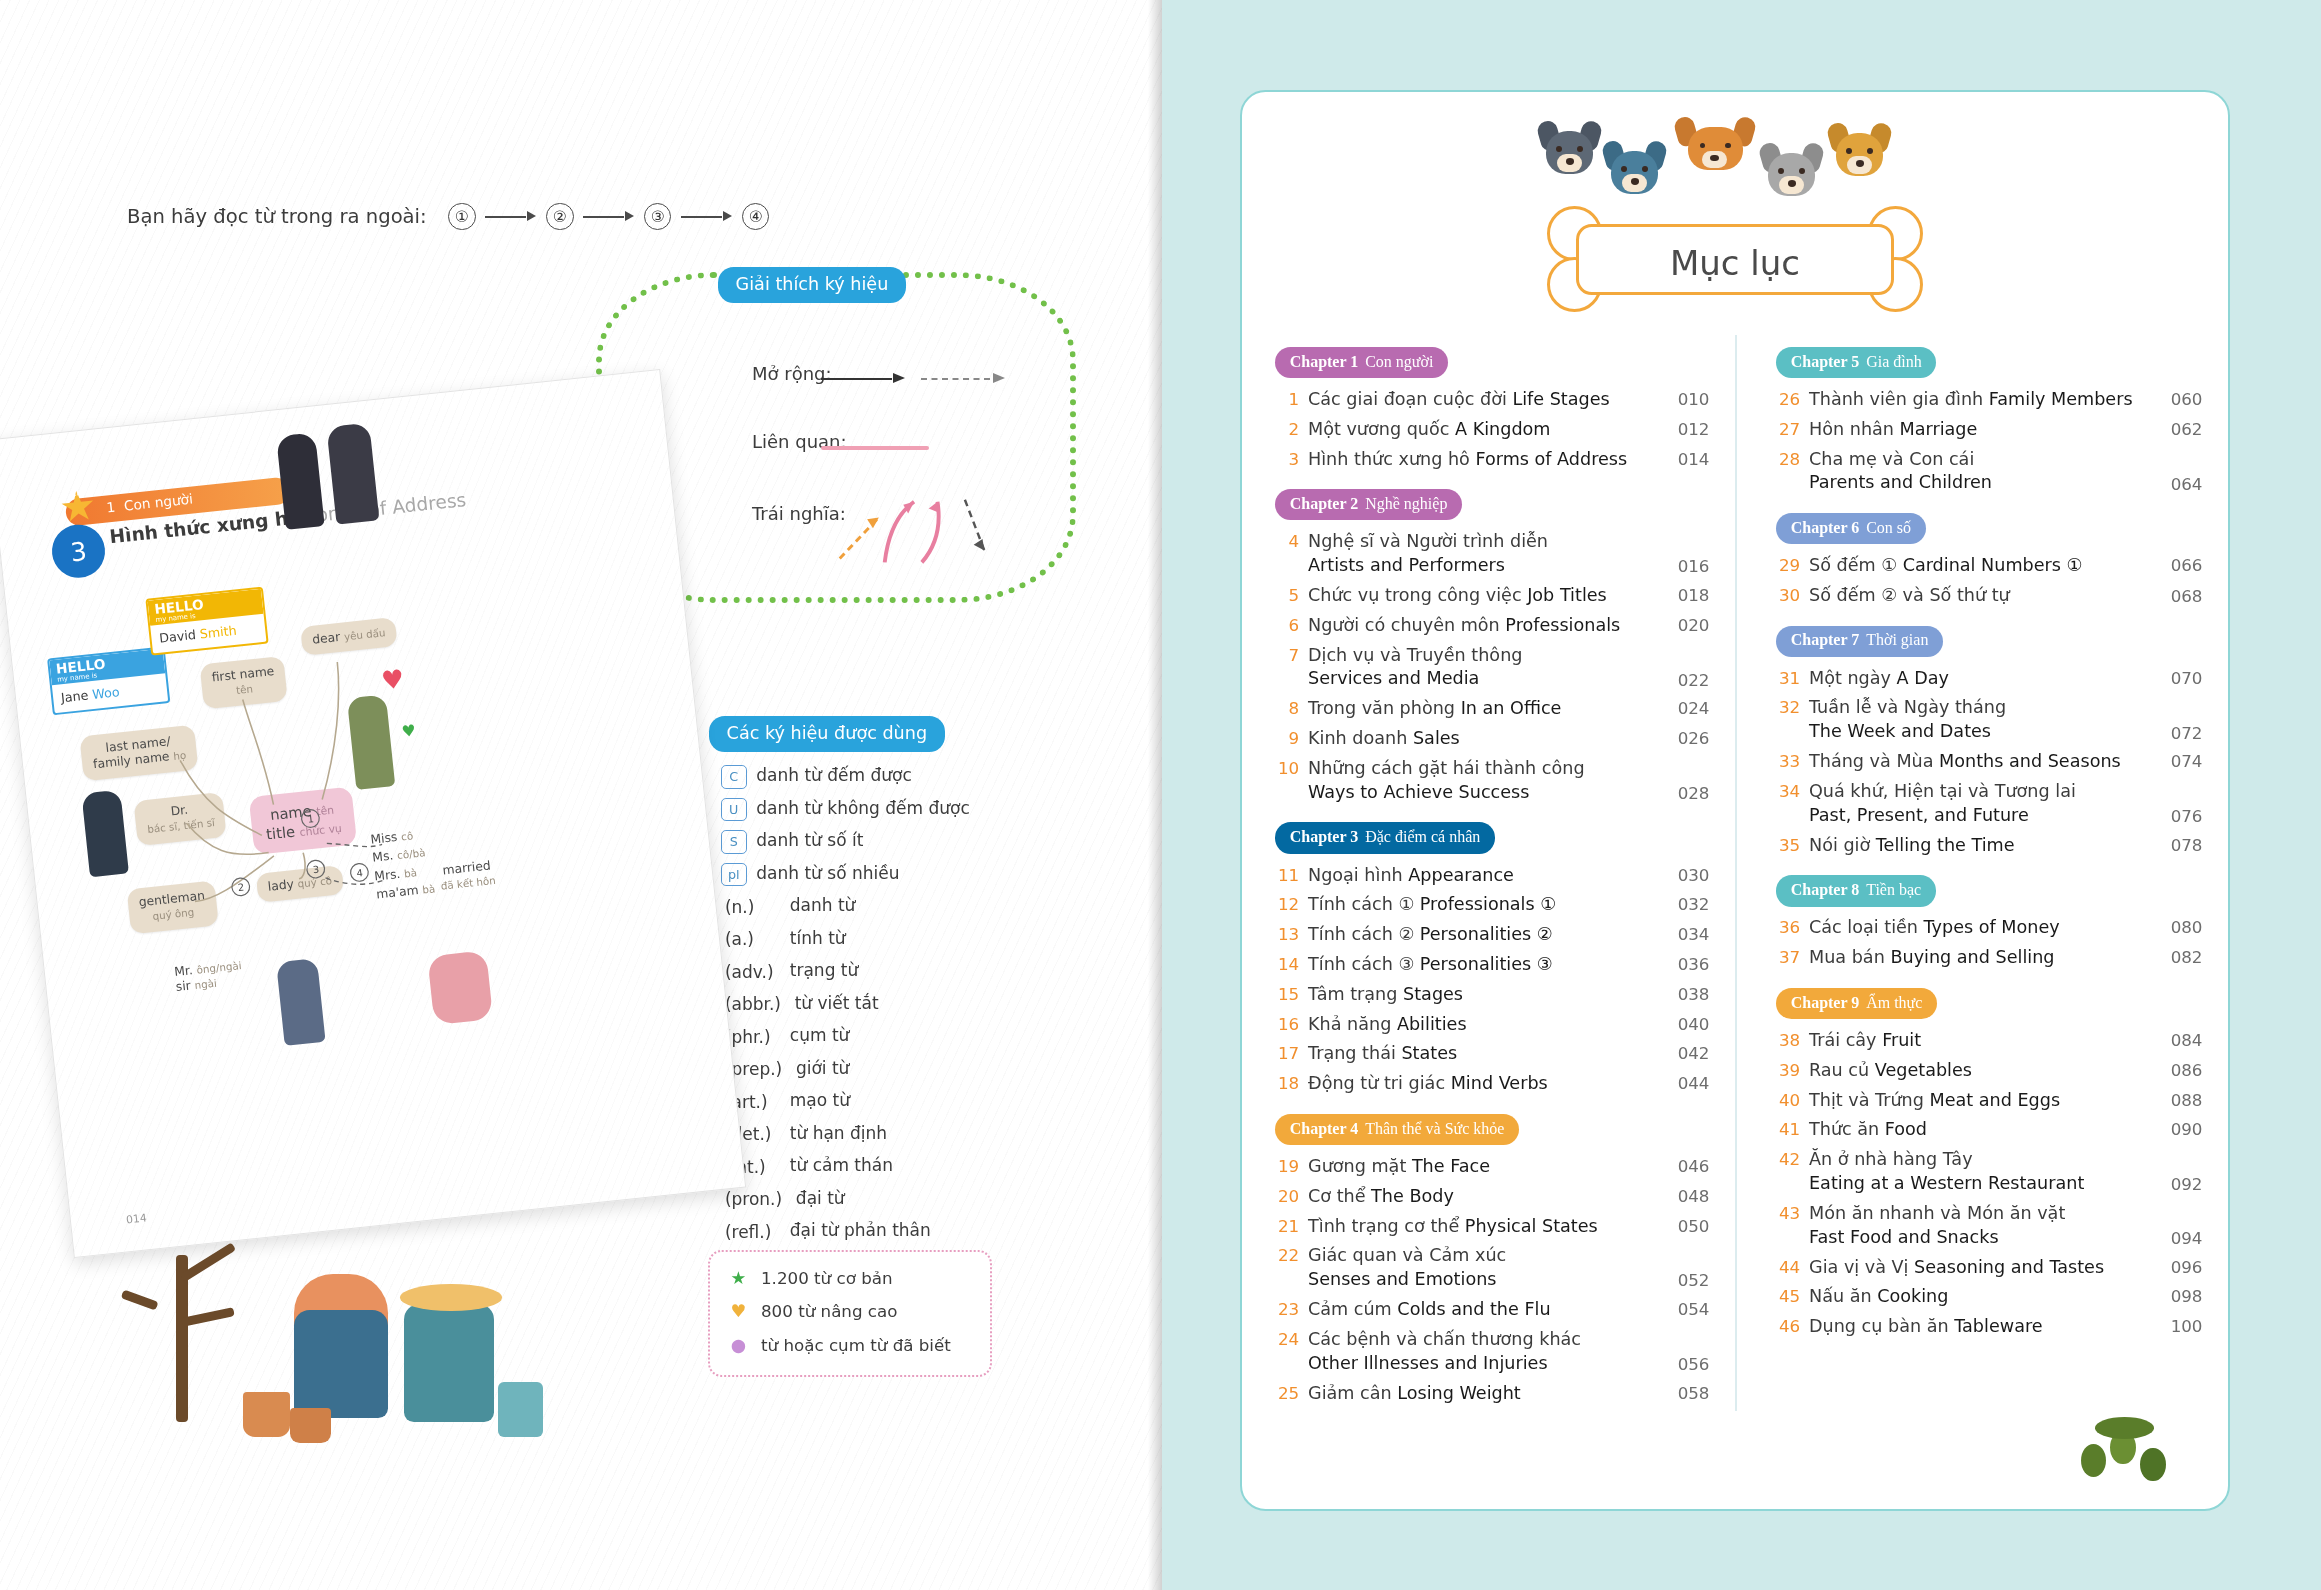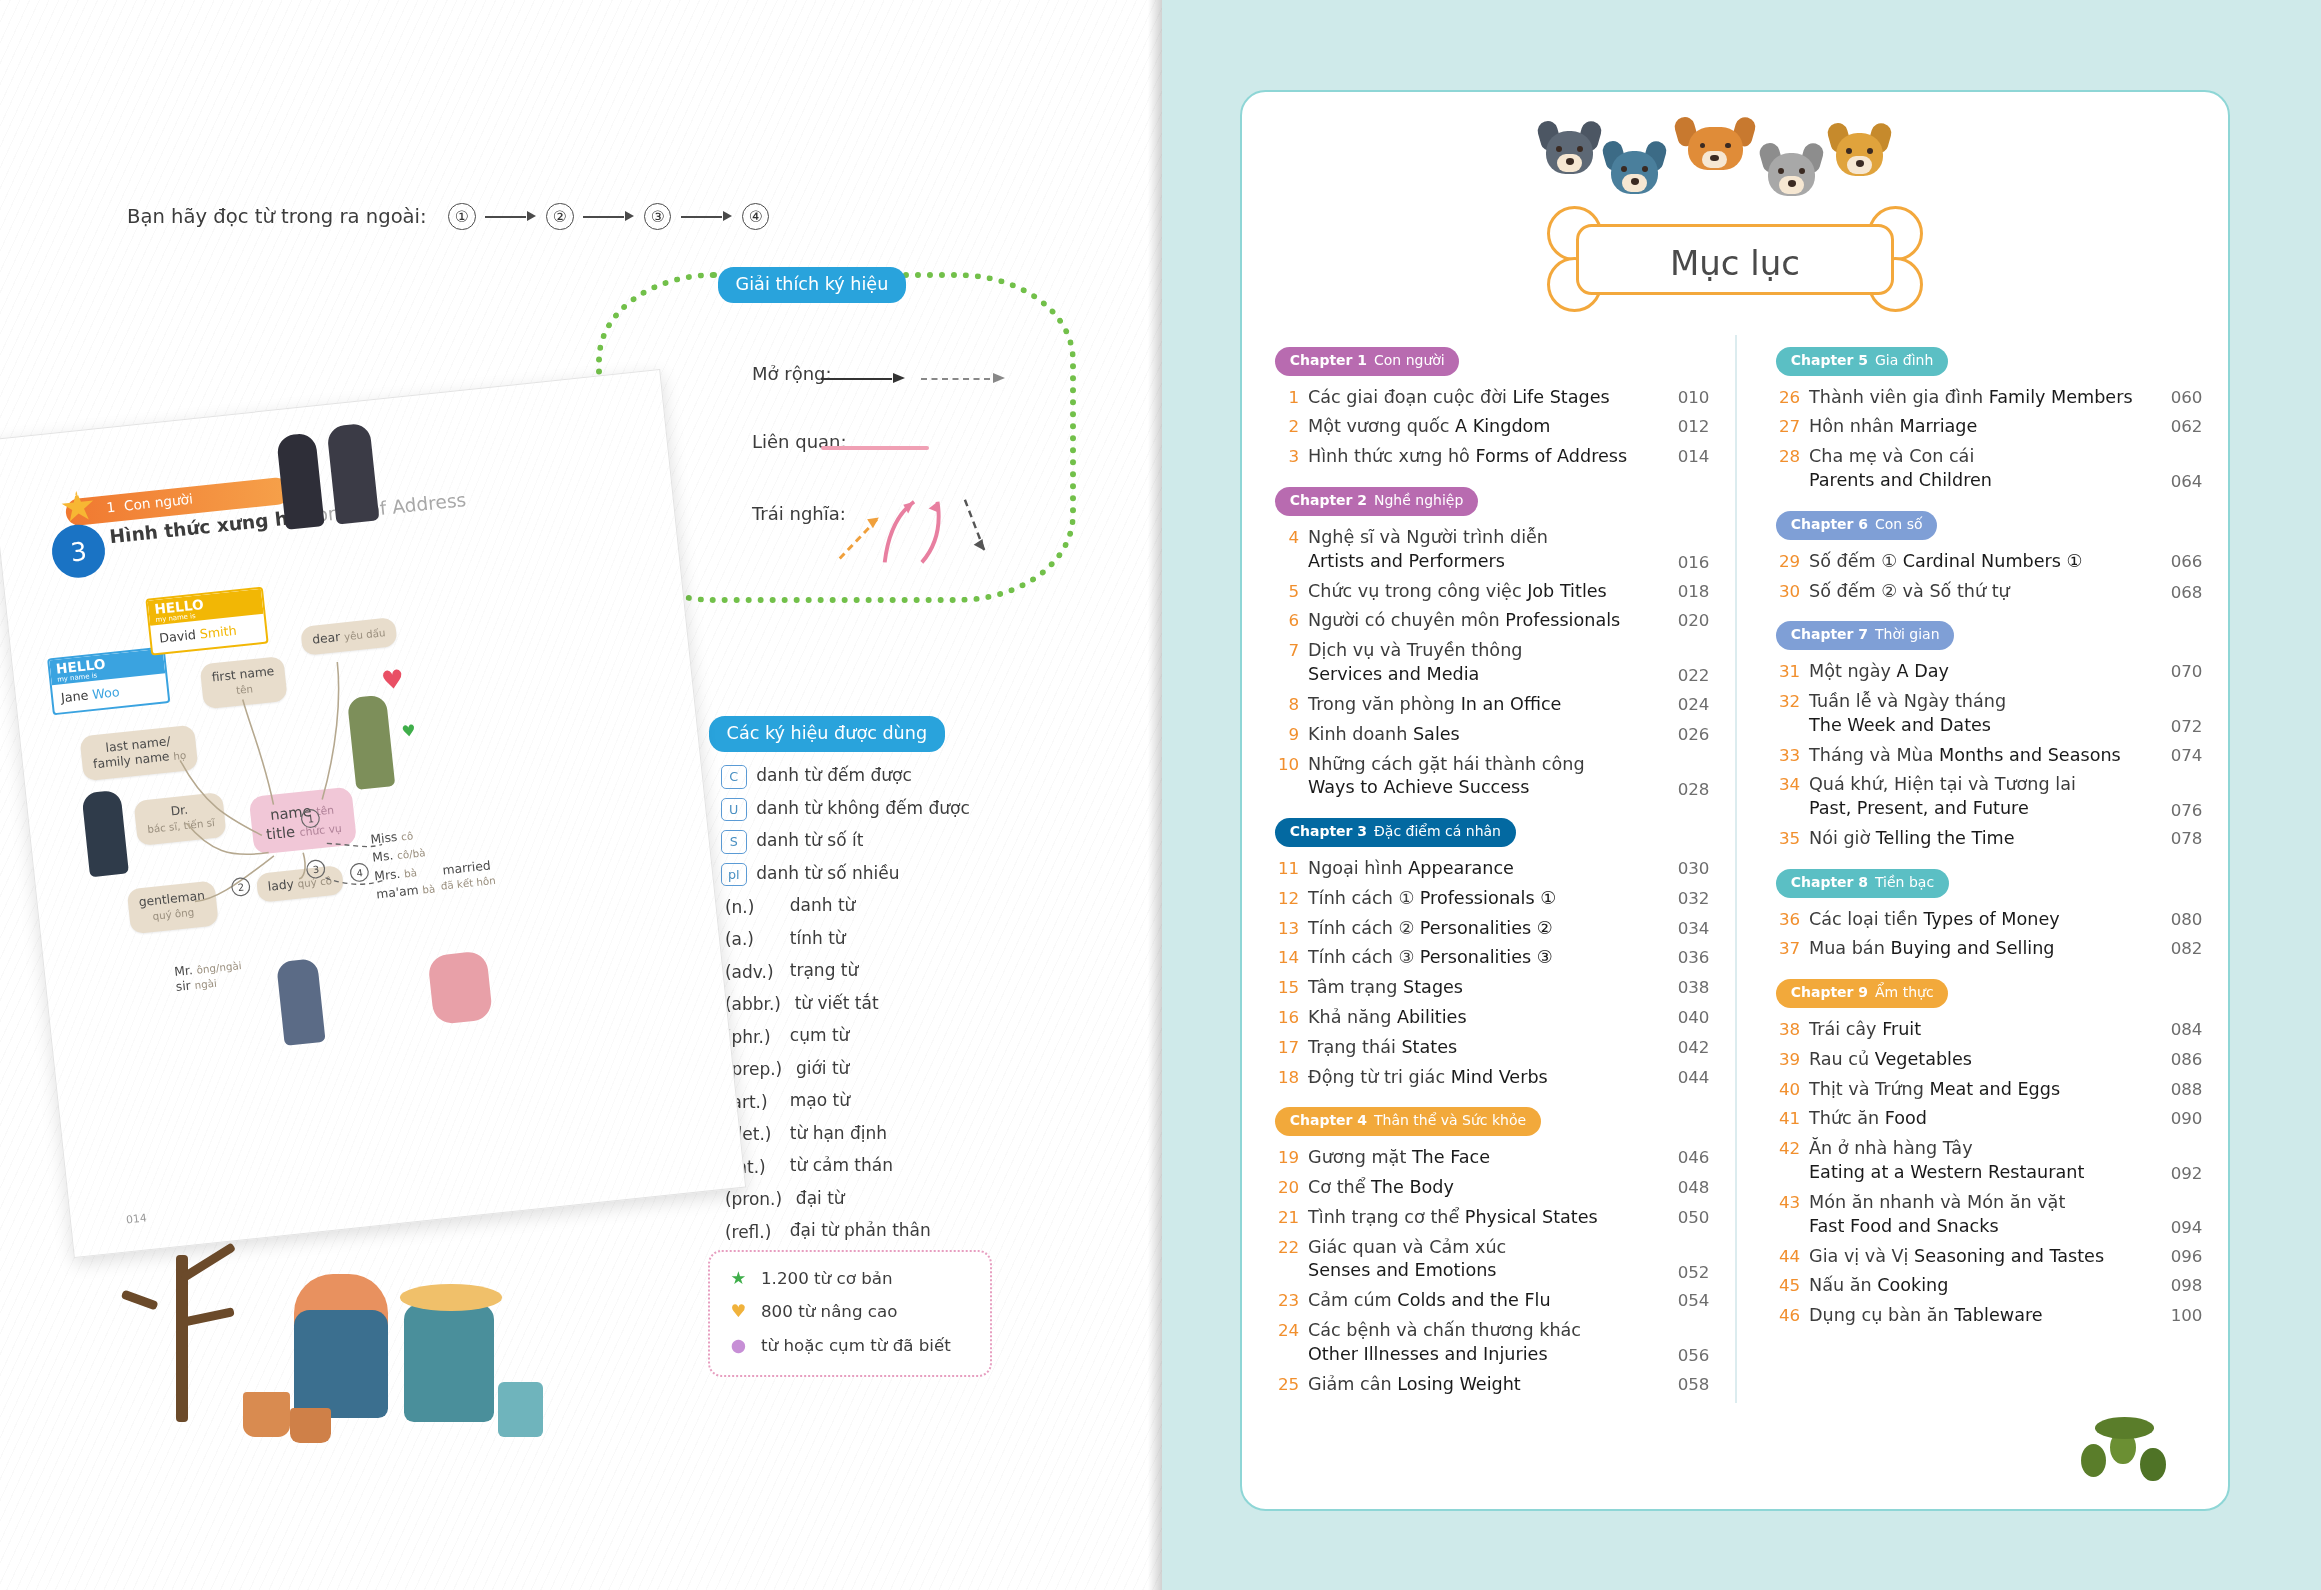--- a/index.html
+++ b/index.html
@@ -182,21 +182,21 @@
   .dog .snout{ position:absolute; left:17.6px; top:37px; width:25.5px; height:17.6px; background:#f6e7d2; border-radius:9.8px;}
   .dog .eye{ position:absolute; top:29px; width:5.9px; height:5.9px; background:#3a2a22; border-radius:50%;}
   .dog .eye.l{ left:16.7px;} .dog .eye.r{ right:16.7px;}
   .dog .nose{ position:absolute; left:26.5px; top:41px; width:8.8px; height:6.9px; background:#3a2a22; border-radius:50%;}
 
   .toc-cols{ position:absolute; left:0; top:243px; width:100%; display:flex;}
   .toc-col{ width:50%; padding:0 25.5px 0 33px;}
   .toc-col.right{ border-left:2px solid #dcecef; padding-left:39px;}
   .chapter-head{
     display:inline-block; border-radius:15.7px; padding:5.9px 14.7px 7.8px 14.7px;
-    font-size:14px; color:#fff; margin:11.8px 0 9.8px 0; line-height:1.1;
+    font-size:16px; color:#fff; margin:11.8px 0 9.8px 0; line-height:1.1;font-family:Liberation Serif, serif;
   }
   .chapter-head b{ font-weight:bold; }
   .chapter-head .vn{ margin-left:6.9px; }
   .entry{
     display:flex; align-items:flex-start; font-size:17.6px; color:#3c3c3c;
     margin-bottom:5.9px; line-height:1.36;
   }
   .entry .no{ width:33px; flex:0 0 33px; text-align:right; color:#f18f2d; font-size:16.7px; padding-right:8.8px;}
   .entry .txt{ flex:1 1 auto; }
   .entry .txt .en{ color:#1a1a1a; }

